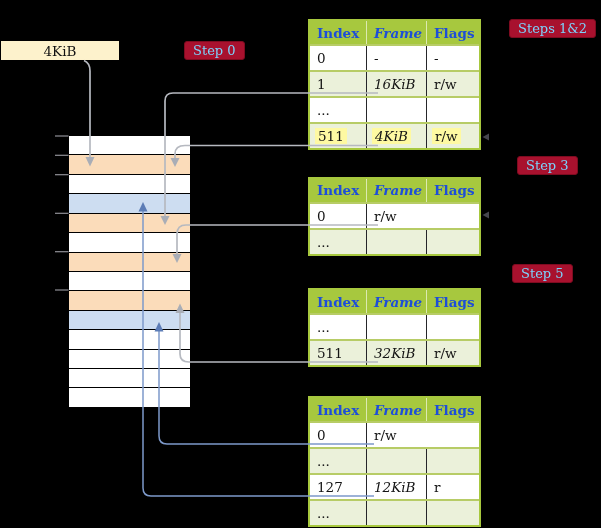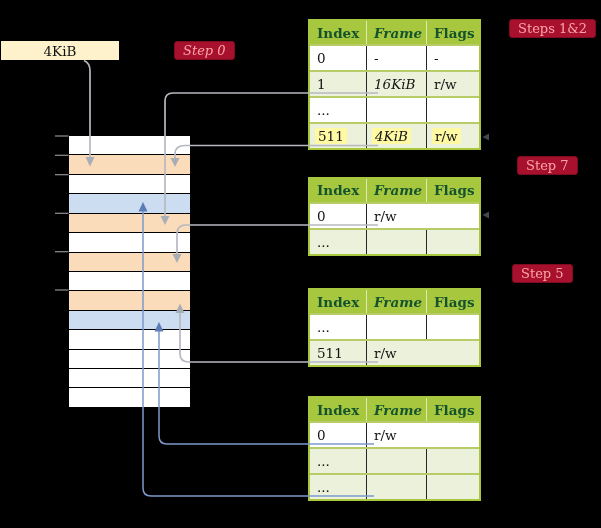--- a/index.html
+++ b/index.html
@@ -10,63 +10,63 @@
   }
   
   .rootbox{
     position:absolute;left:1px;top:41px;width:118px;height:19px;
     background:#fdf2cc;color:#111;
     display:flex;align-items:center;justify-content:center;
     font-size:13.5px;
   }
   
   .badge{
-    position:absolute;background:#a8112e;color:#fca5a5;
+    position:absolute;background:#a8112e;color:#7dd3fc;
     font-size:13px;line-height:15px;padding:1px 8px;
     border-radius:3px;border:1px solid #7e0b20;
     white-space:nowrap;
   }
-  .badge-step0{left:174px;top:41px;font-style:italic;}
+  .badge-step0{left:184px;top:41px;}
   .badge-steps12{left:509px;top:19px;}
   .badge-step3{left:517px;top:156px;}
   .badge-step4{left:512px;top:264px;}
   
   .stack{
     position:absolute;left:69px;top:136px;width:121px;height:271px;
     display:flex;flex-direction:column;gap:1px;
   }
   .stack .frame{flex:1;}
   
   .ftable{
     position:absolute;left:308px;width:173px;background:#fff;
     border:2.5px solid #a7c83e;box-sizing:border-box;
     font-size:13.5px;color:#141414;
   }
   .t1{top:19px;} .t2{top:176.5px;} .t3{top:288px;} .t4{top:396px;}
-  .hdr{display:flex;background:#a7c83e;color:#14532d;font-weight:bold;height:23px;}
+  .hdr{display:flex;background:#a7c83e;color:#1d4ed8;font-weight:bold;height:23px;}
   .row{display:flex;height:26px;border-top:2px solid #b7cc66;background:#fff;box-sizing:border-box;}
   .row.shade{background:#ebf1da;}
   .c{box-sizing:border-box;padding-left:7px;height:100%;display:flex;align-items:center;}
   .c1{width:56px;} .c2{width:60px;font-style:italic;} .c3{flex:1;}
   .row .c2,.row .c3{border-left:1px solid #26262a;}
   .hdr .c2,.hdr .c3{border-left:1px solid rgba(255,255,255,.6);}
   .hl{background:#fef9a2;padding:0 3px;margin-left:-2px;}
   
   svg.overlay{position:absolute;left:0;top:0;z-index:5;pointer-events:none;}
 </style>
 </head>
 <body>
 
 <div class="rootbox">
   <span>4KiB</span>
 </div>
 
 <div class="badge badge-step0">Step 0</div>
 <div class="badge badge-steps12">Steps 1&amp;2</div>
-<div class="badge badge-step3">Step 7</div>
+<div class="badge badge-step3">Step 3</div>
 <div class="badge badge-step4">Step 5</div>
 
 <div class="stack">
     <div class="frame" style="background: rgb(255, 255, 255);"></div>
     <div class="frame" style="background: rgb(251, 220, 186);"></div>
     <div class="frame" style="background: rgb(255, 255, 255);"></div>
     <div class="frame" style="background: rgb(205, 221, 241);"></div>
     <div class="frame" style="background: rgb(251, 220, 186);"></div>
     <div class="frame" style="background: rgb(255, 255, 255);"></div>
     <div class="frame" style="background: rgb(251, 220, 186);"></div>
@@ -172,20 +172,23 @@
         <span></span>
       </div>
     <div class="c c3">
         <span></span>
       </div>
   </div>
   <div class="row shade">
     <div class="c c1">
         <span>511</span>
       </div>
+    <div class="c c2">
+        <span>32KiB</span>
+      </div>
     <div class="c c3">
         <span>r/w</span>
       </div>
   </div>
 </div>
 
 <div class="ftable t4">
   <div class="hdr">
     <div class="c c1">Index</div>
     <div class="c c2">Frame</div>
@@ -201,20 +204,31 @@
   </div>
   <div class="row shade">
     <div class="c c1">
         <span>...</span>
       </div>
     <div class="c c2">
         <span></span>
       </div>
     <div class="c c3">
         <span></span>
+      </div>
+  </div>
+  <div class="row">
+    <div class="c c1">
+        <span>127</span>
+      </div>
+    <div class="c c2">
+        <span>12KiB</span>
+      </div>
+    <div class="c c3">
+        <span>r</span>
       </div>
   </div>
   <div class="row shade">
     <div class="c c1">
         <span>...</span>
       </div>
     <div class="c c2">
         <span></span>
       </div>
     <div class="c c3">

